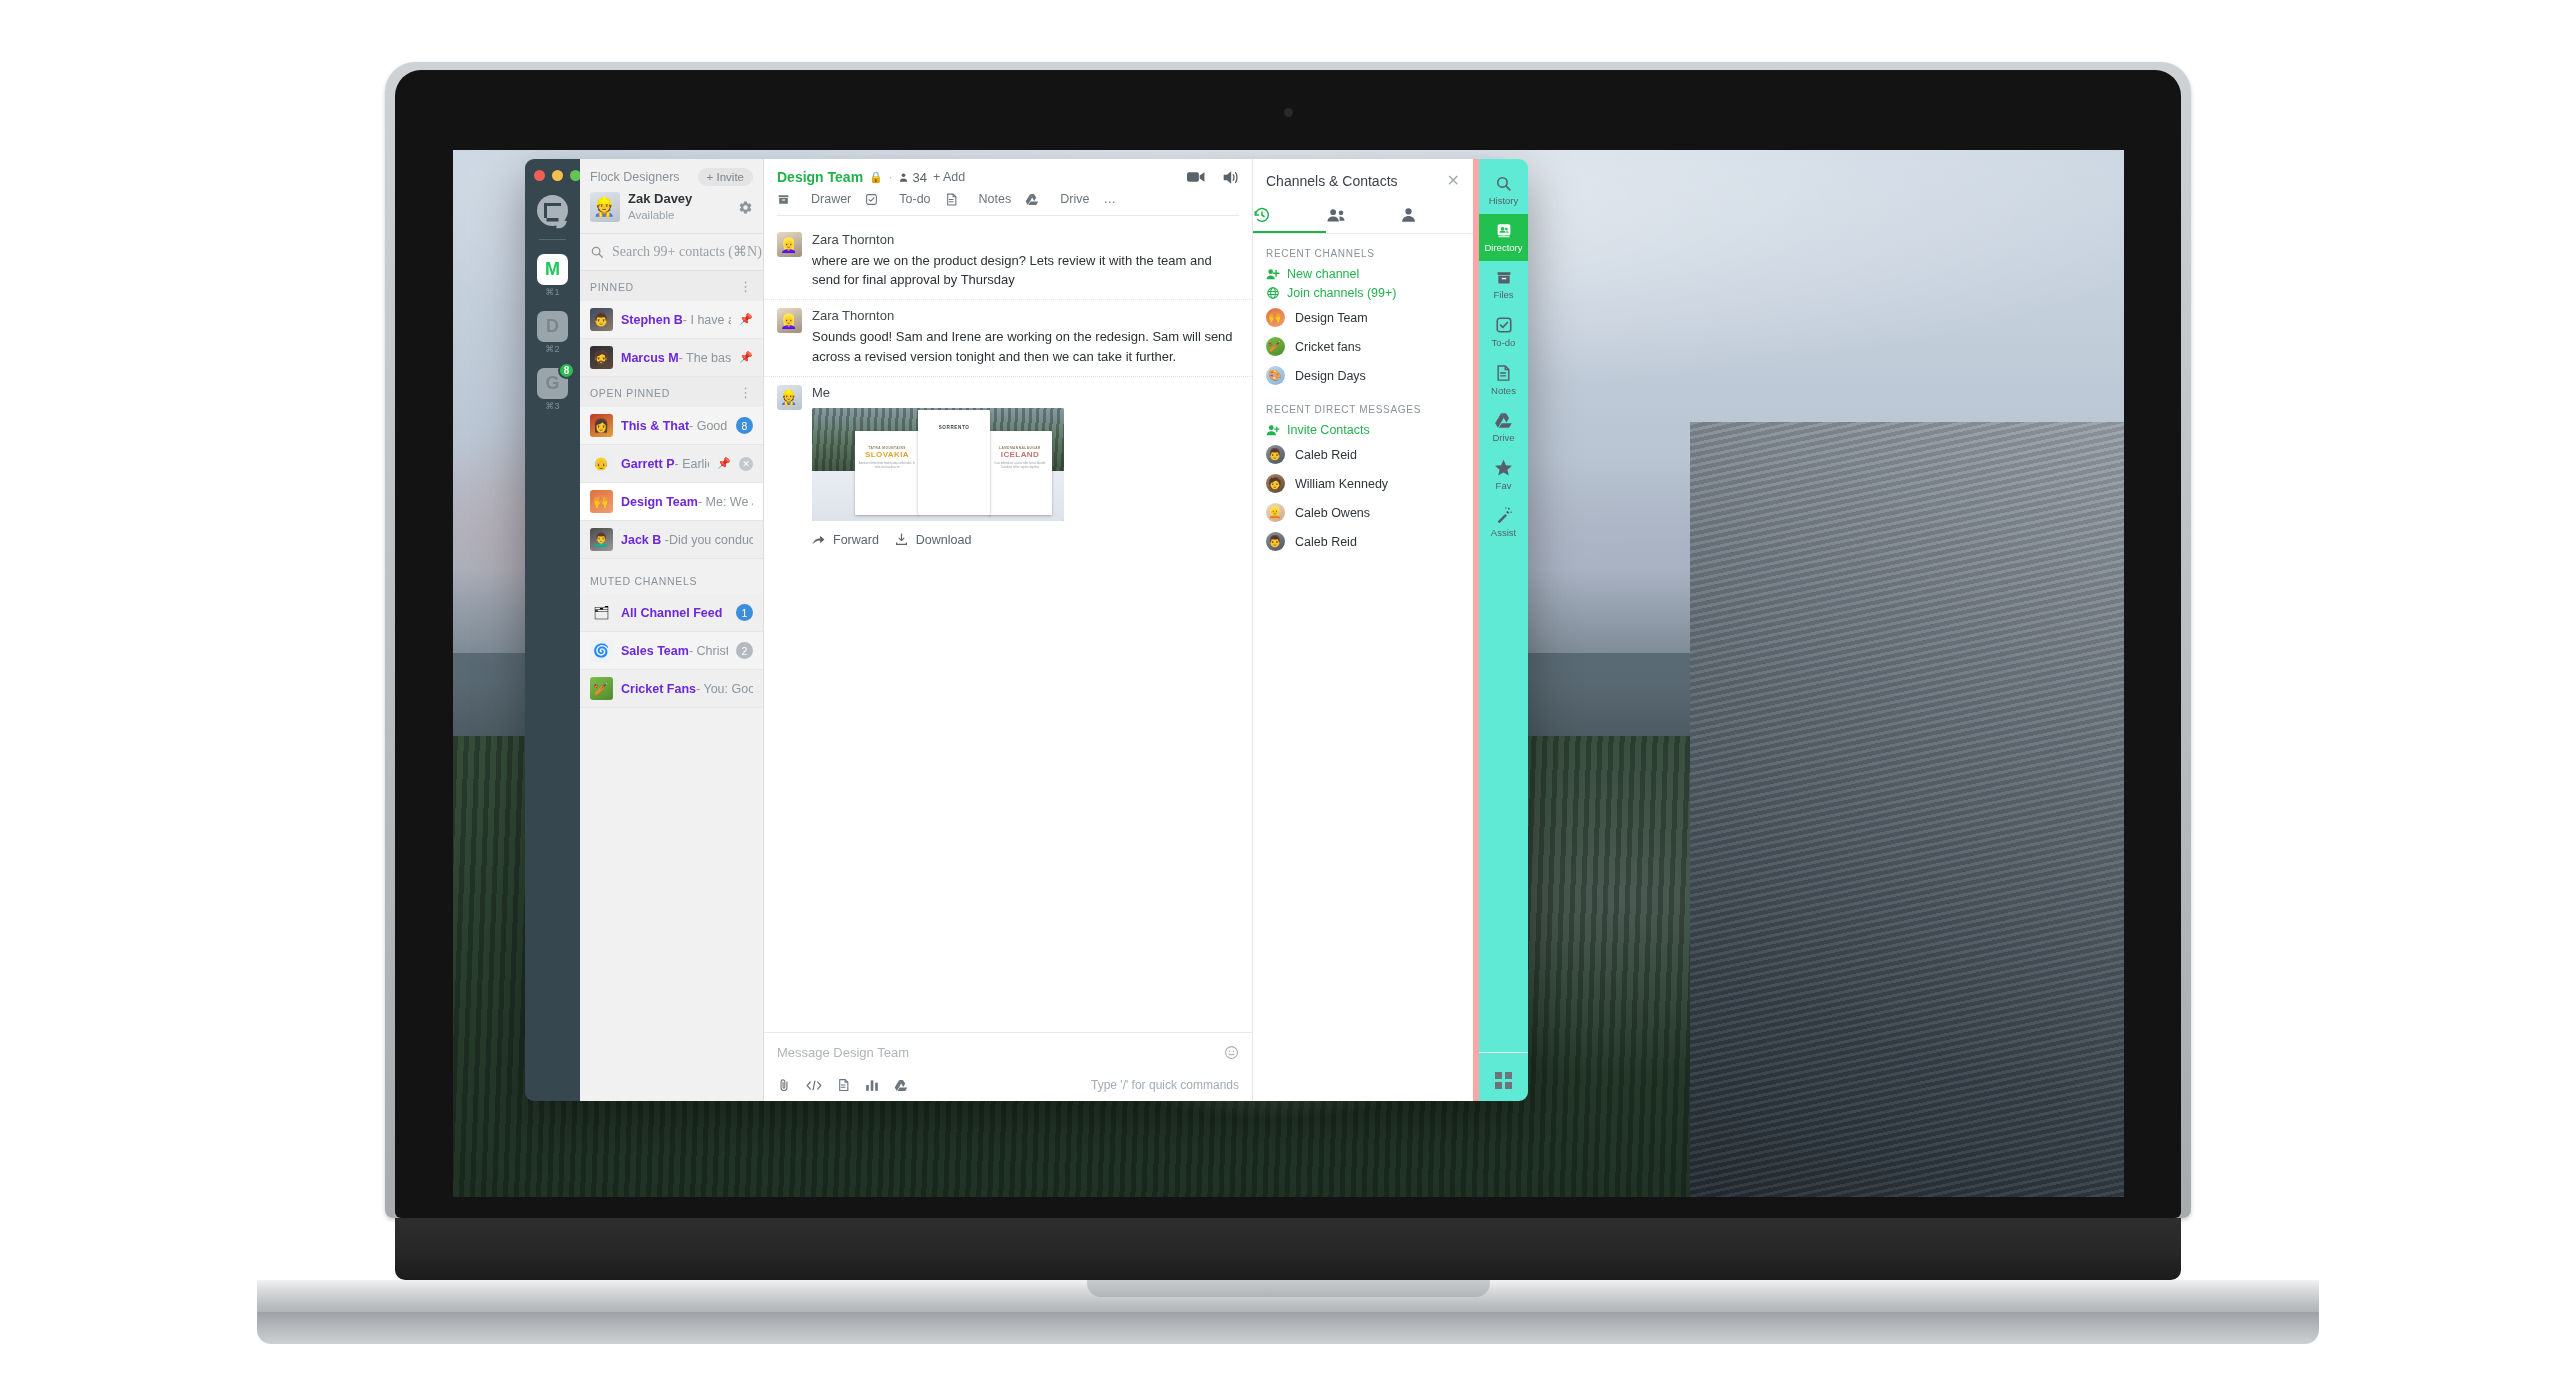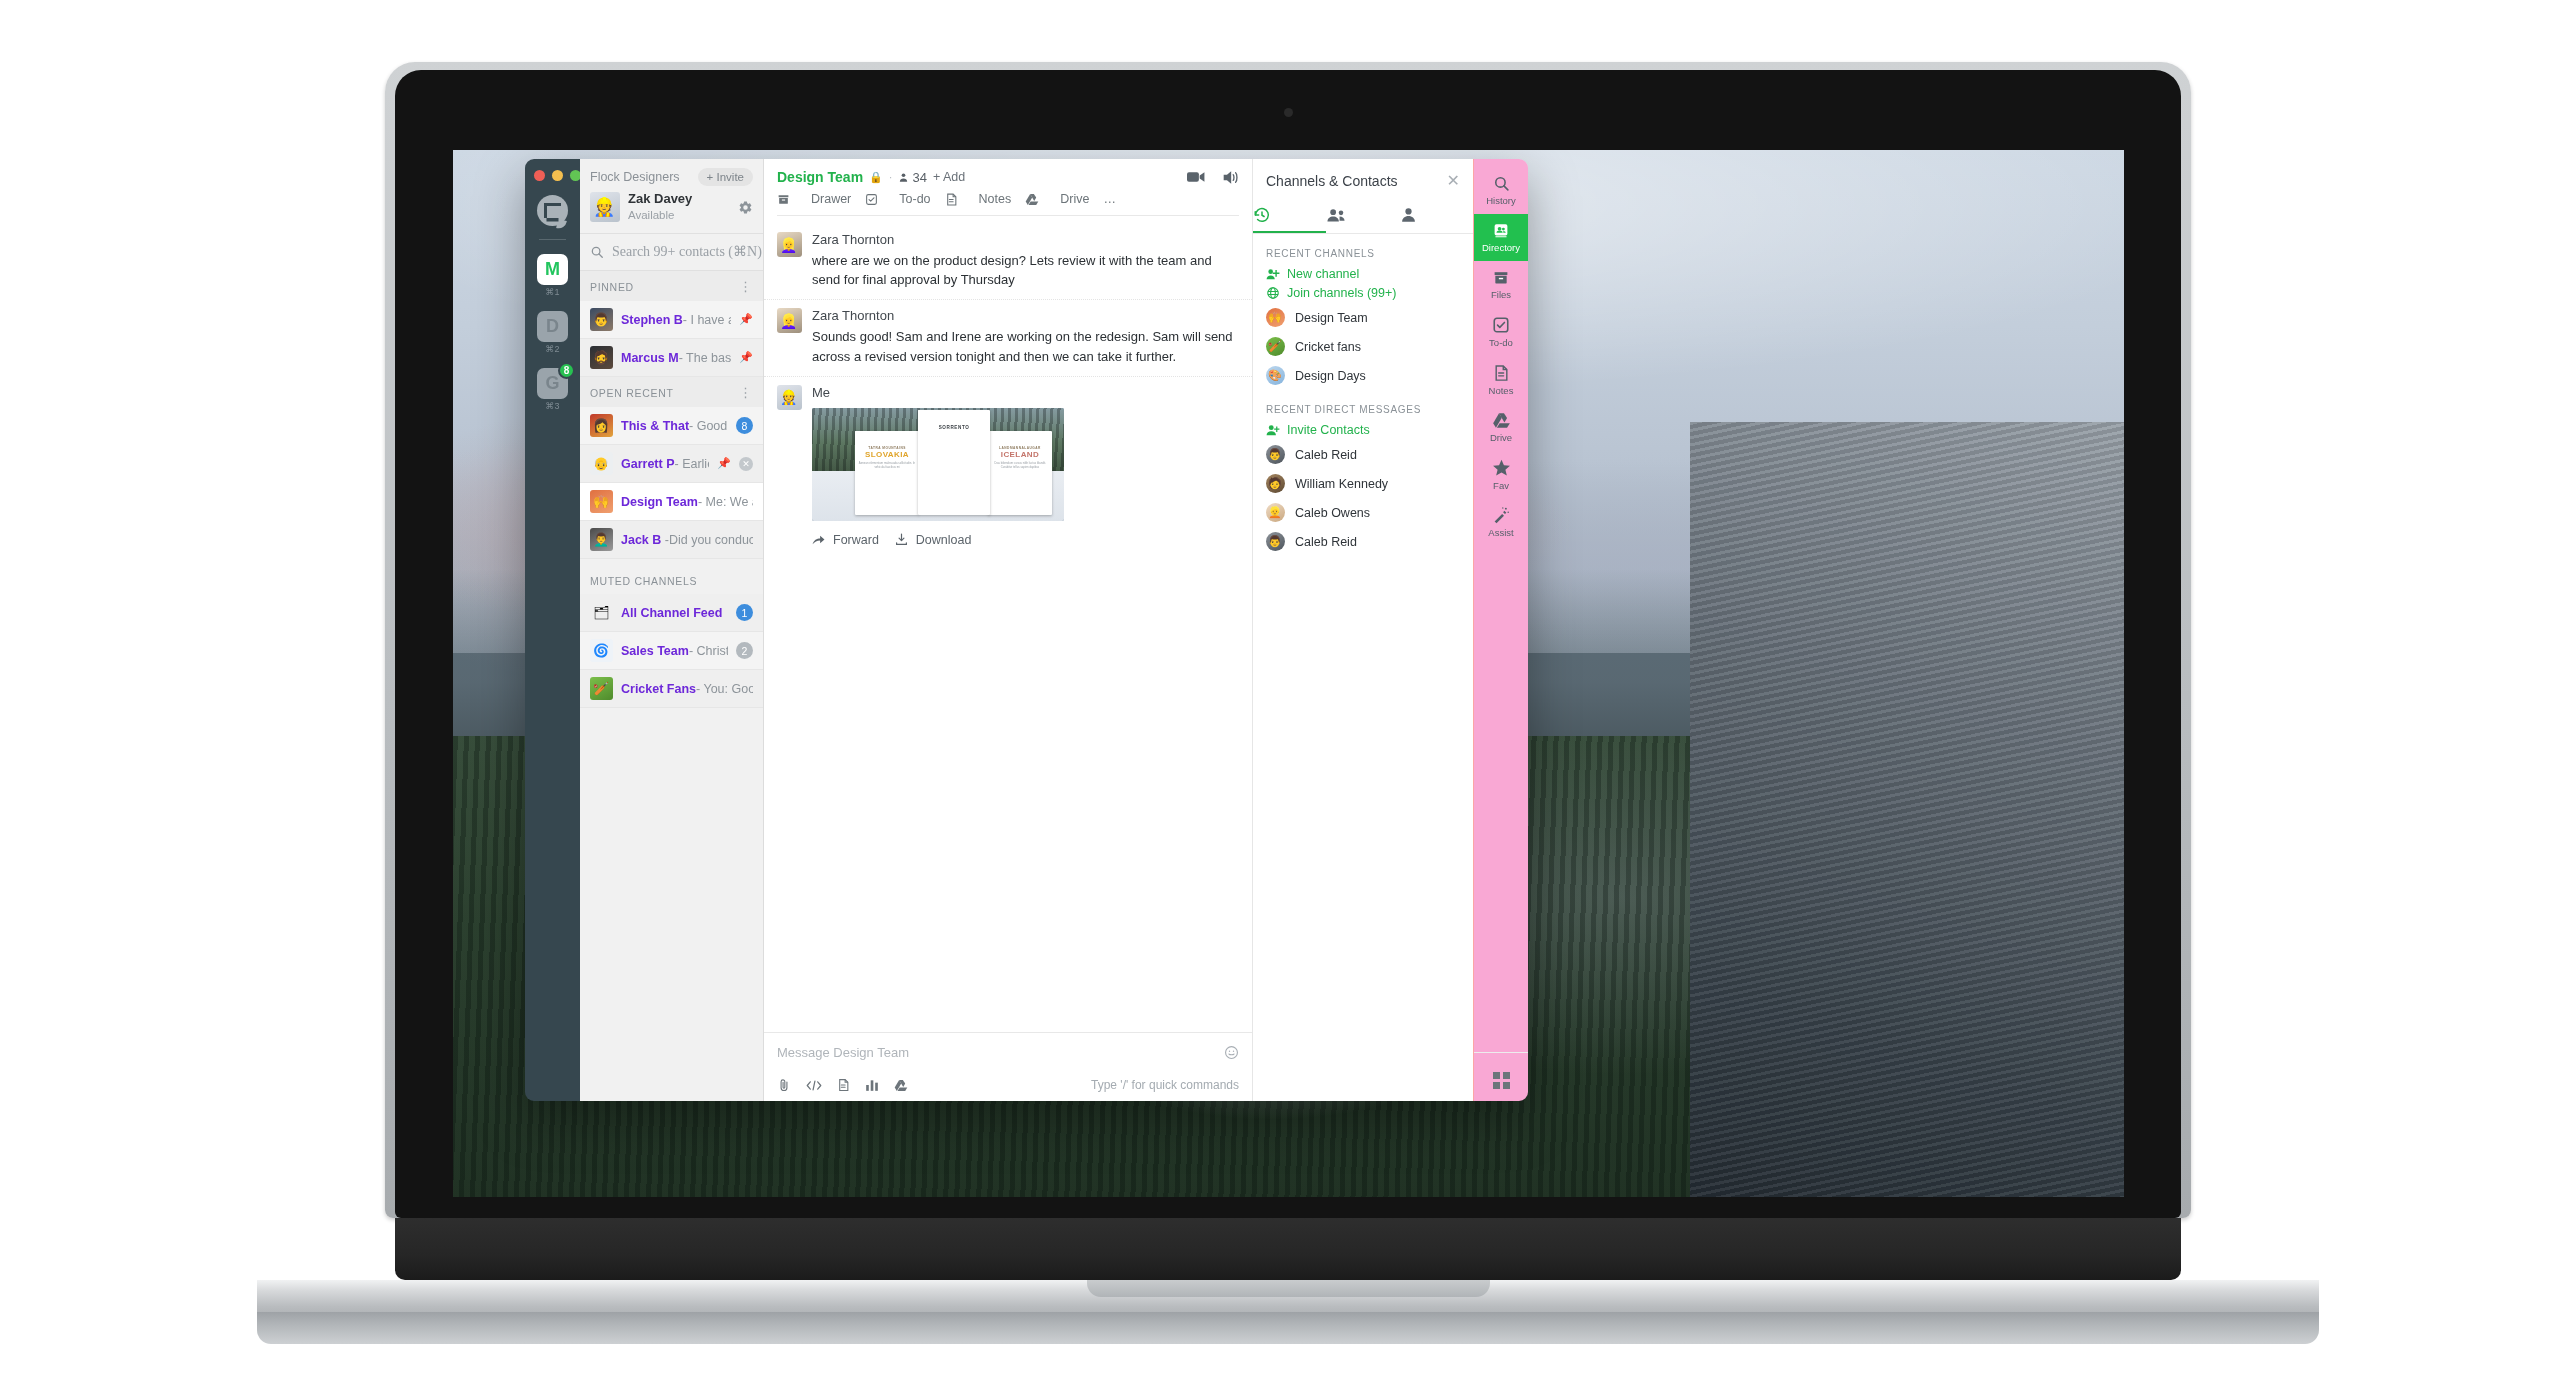--- a/index.html
+++ b/index.html
@@ -278,21 +278,21 @@
             border-bottom: 2px solid transparent; }
   .rp-tab.active { color:#22b24c; border-bottom-color:#22b24c; }
   .rp-sec { font-size: 10px; letter-spacing: 0.7px; color:#8a9197; padding: 14px 13px 6px; }
   .rp-green { display:flex; align-items:center; gap:7px; padding: 2px 13px 3px; color:#22b24c; font-size: 12.5px; }
   .rp-item { display:flex; align-items:center; gap:10px; padding: 5px 13px; }
   .rp-av { width: 19px; height: 19px; border-radius: 50%; flex:0 0 19px; overflow:hidden;
            display:flex; align-items:center; justify-content:center; font-size: 11px; }
   .rp-name { font-size: 12.5px; color:#2f3439; }
 
   
-  .rbar { width: 55px; flex:0 0 55px; background:#f9a8d4; border-left: 1px solid #fca5a5;
+  .rbar { width: 55px; flex:0 0 55px; background:#5eead4; border-left: 6px solid #fca5a5;
           display:flex; flex-direction:column; align-items:center; padding-top: 8px; }
   .rb-item { width: 100%; padding: 8px 0 7px; text-align:center; color:#56606a; }
   .rb-item.active { background:#22c04f; color:#fff; }
   .rb-ic { font-size: 17px; line-height: 1; display:block; }
   .rb-lb { font-size: 9.5px; margin-top: 4px; display:block; line-height: 1.15; }
   .rb-spacer { flex:1; }
   .rb-bottom { width:100%; border-top: 1px solid #ededed; padding: 14px 0 12px; text-align:center; }
   .grid-ic { display:inline-grid; grid-template-columns: 7px 7px; gap: 3px; }
   .grid-ic i { display:block; width:7px; height:7px; background:#6d757b; }
 
@@ -396,21 +396,21 @@
         </div>
         <div class="chat-row alt">
           <span class="chat-av" style="background:linear-gradient(150deg,#2b2f35,#5c4a3c)">🧔</span>
           <span class="chat-txt">
             <b>Marcus M</b><span>- The basic proc…</span>
           </span>
           <span class="pin">📌</span>
         </div>
 
         <div class="sec-head">
-          <span>OPEN RECENT</span>
+          <span>OPEN PINNED</span>
           <span class="dots3">⋮</span>
         </div>
         <div class="chat-row">
           <span class="chat-av" style="background:linear-gradient(150deg,#c0392b,#e2a33c)">👩</span>
           <span class="chat-txt">
             <b>This &amp; That</b><span>- Good job👏…</span>
           </span>
           <span class="cnt blue">8</span>
         </div>
         <div class="chat-row alt">

